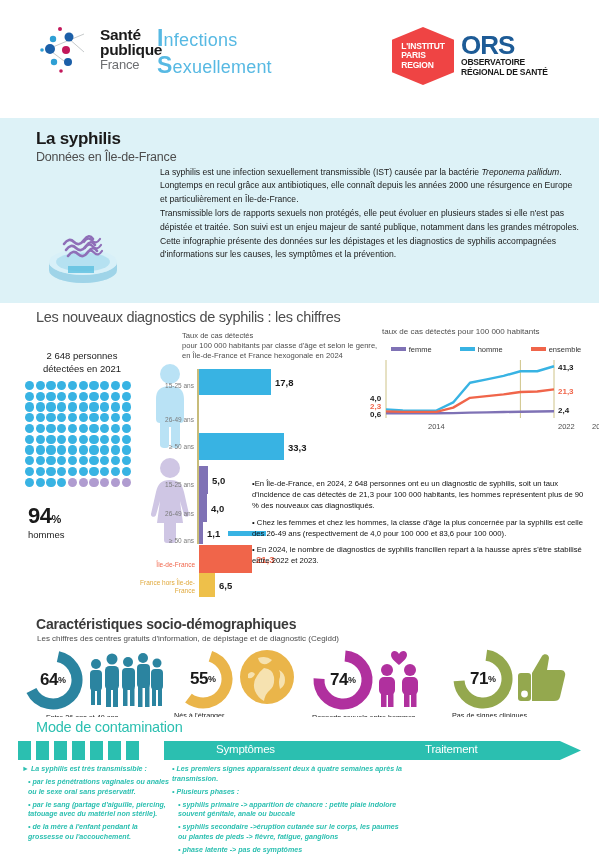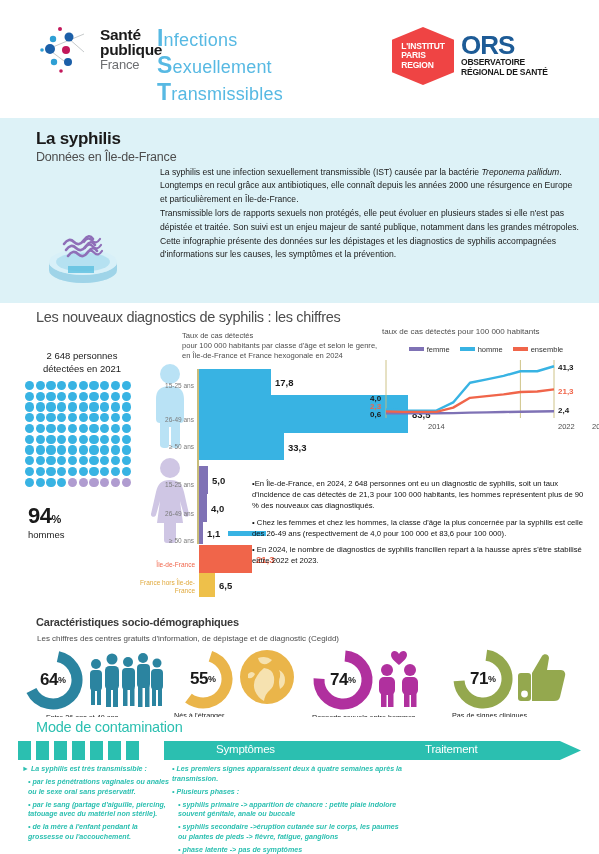--- a/index.html
+++ b/index.html
@@ -57,32 +57,32 @@
   .bar .v { position: absolute; left: 100%; top: 50%; transform: translateY(-50%); margin-left: 4px;
             font-size: 9.5px; font-weight: bold; color: #1a1a1a; white-space: nowrap;}
   .agelbl { position: absolute; font-size: 6.5px; color: #7b7b7b; text-align: right; width: 44px;}
   .pictoM { position: absolute; left: 148px; top: 60px; width: 44px; height: 86px; }
   .pictoF { position: absolute; left: 148px; top: 154px; width: 44px; height: 86px; }
   
   .cmp-lbl { position: absolute; font-size: 6.5px; text-align: right; width: 70px; line-height: 8px;}
   
   .lc { position: absolute; left: 382px; top: 24px; width: 208px; height: 110px; }
   .lc-title { font-size: 8px; color: #4d4d4d; line-height: 10.5px; }
-  .lc-legend { display: flex; gap: 10px; justify-content: center; margin-top: 7px; font-size: 7.5px; color: #333; }
+  .lc-legend { display: flex; gap: 28px; justify-content: center; margin-top: 7px; font-size: 7.5px; color: #333; }
   .lc-legend .it { display: flex; align-items: center; gap: 3px; }
   .lc-legend .sw { width: 15px; height: 3.2px; display: block; }
   .lc-plot { position: relative; margin-top: 4px; }
   .lc-val { position: absolute; font-size: 8px; font-weight: bold; }
   .lc-xlab { position: absolute; font-size: 7.5px; color: #4d4d4d; padding-left: 44px; }
   
   .bullets { position: absolute; left: 252px; top: 175px; width: 340px; font-size: 7.7px; color: #111; line-height: 11.2px; }
   .bullets p { margin-bottom: 5px; }
   
   .sec2 { position: absolute; left: 0; top: 610px; width: 599px; height: 107px; background: #fff; }
-  .sec2 h3 { position: absolute; left: 36px; top: 6px; font-size: 11px; color: #3a3a3a; letter-spacing: -0.2px;}
+  .sec2 h3 { position: absolute; left: 36px; top: 6px; font-size: 14px; color: #3a3a3a; letter-spacing: -0.2px;}
   .sec2 .sub { position: absolute; left: 37px; top: 24px; font-size: 8px; color: #4d4d4d; }
   .donuts { position: absolute; left: 22px; top: 38px; width: 560px; display: flex; }
   .donut-cell { position: relative; }
   .donut-wrap { position: relative; width: 62px; height: 62px; }
   .donut-txt { position: absolute; left: 0; top: 0; width: 62px; height: 62px; display: flex; align-items: center; justify-content: center; }
   .donut-txt .n { font-size: 17px; font-weight: bold; color: #1a1a1a; letter-spacing: -0.5px;}
   .donut-txt .p { font-size: 9px; font-weight: bold; color: #1a1a1a; }
   .donut-cap { font-size: 7.2px; color: #1a1a1a; margin-top: 1px; line-height: 9px;}
   
   .sec3 { position: absolute; left: 0; top: 717px; width: 599px; height: 137px; background: #fff; }
@@ -120,21 +120,20 @@
     <div class="spf-text">
       <div class="l1">Santé</div>
       <div class="l2">publique</div>
       <div class="l3">France</div>
     </div>
   </div>
 
   <div class="ist-title">
     <div><span class="cap">I</span><span>nfections</span></div>
     <div><span class="cap">S</span><span>exuellement</span></div>
-    <div><span class="cap">T</span><span>ransmissibles</span></div>
   </div>
 
   <div class="ors-block">
     <div class="ipr-hex">
       <div class="t">
         <div>L'INSTITUT</div>
         <div>PARIS</div>
         <div>REGION</div>
       </div>
     </div>
@@ -314,24 +313,20 @@
 
   <div class="bc-axis"></div>
 
   <div class="agelbl" style="left:150px; top:79px;">15-25 ans</div>
   <div class="bar" style="top:66px; width:72px; height:26px;">
     <div class="fill" style="background:#38b3e3;"></div>
     <div class="v">17,8</div>
   </div>
 
   <div class="agelbl" style="left:150px; top:113px;">26-49 ans</div>
-  <div class="bar" style="top:92px; width:209px; height:38px;">
-    <div class="fill" style="background:#38b3e3;"></div>
-    <div class="v">83,5</div>
-  </div>
 
   <div class="agelbl" style="left:150px; top:140px;">≥ 50 ans</div>
   <div class="bar" style="top:130px; width:85px; height:27px;">
     <div class="fill" style="background:#38b3e3;"></div>
     <div class="v">33,3</div>
   </div>
 
   <div class="agelbl" style="left:150px; top:178px;">15-25 ans</div>
   <div class="bar" style="top:163px; width:9px; height:28px;">
     <div class="fill" style="background:#7f72b5;"></div>

